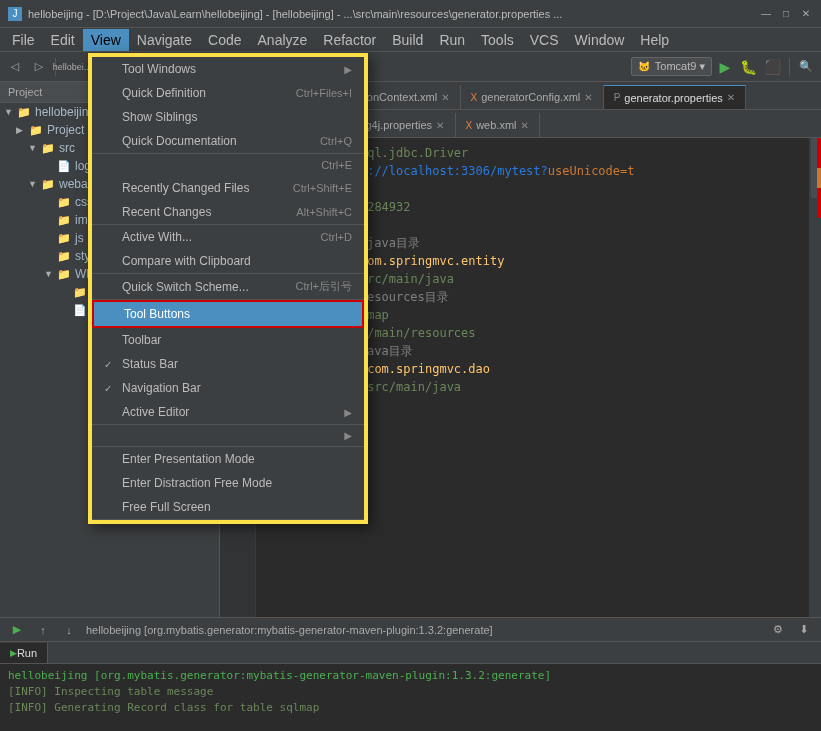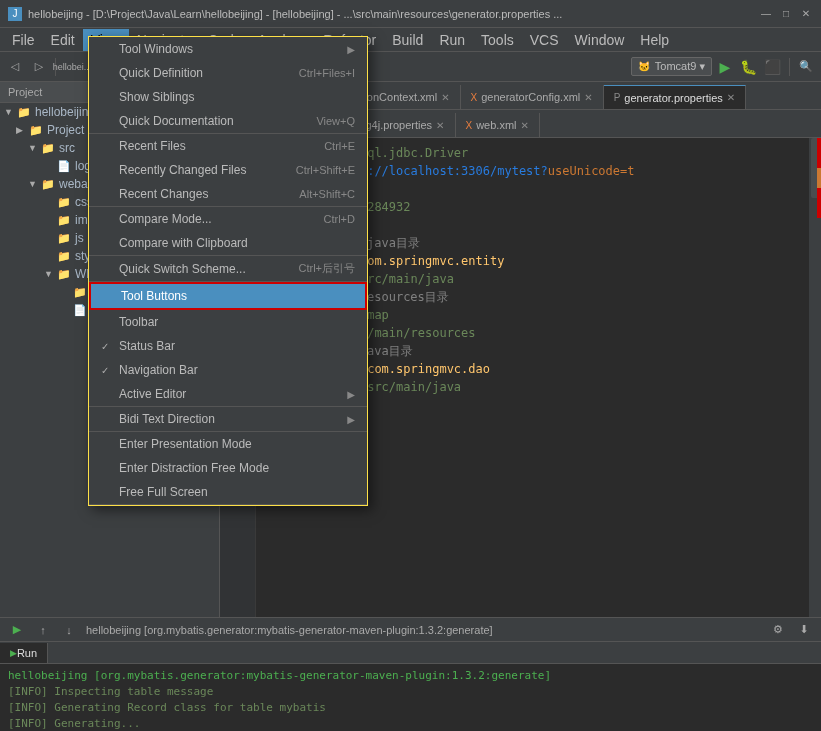--- a/index.html
+++ b/index.html
@@ -203,24 +203,24 @@
     
     .editor-scrollbar {
       width: 12px;
       background: #3c3f41;
       position: relative;
     }
 
     
     .dropdown-menu {
       position: absolute;
-      top: 36px;
+      top: 53px;
       left: 88px;
       background: #3c3f41;
-      border: 1px solid #fde047;
+      border: 4px solid #fde047;
       min-width: 280px;
       z-index: 100;
       box-shadow: 4px 4px 12px rgba(0,0,0,0.5);
       font-size: 12px;
     }
     .dropdown-section {
       border-bottom: 1px solid #555;
     }
     .dropdown-item {
       padding: 5px 12px;
@@ -524,24 +524,21 @@
     <div style="flex:1"></div>
   </div>
   <div class="console-content">
     <div class="console-line" style="color:#4caf50;">
       <span>hellobeijing [org.mybatis.generator:mybatis-generator-maven-plugin:1.3.2:generate]</span>
     </div>
     <div class="console-line console-info">
       <span>[INFO] Inspecting table message</span>
     </div>
     <div class="console-line console-info">
-      <span>[INFO] Generating Record class for table mybatis</span>
-    </div>
-    <div class="console-line console-info">
-      <span>[INFO] Generating...</span>
+      <span>[INFO] Generating Record class for table sqlmap</span>
     </div>
   </div>
 </div>
 
 <div class="dropdown-menu">
   <div class="dropdown-section">
     <div class="dropdown-item">
       <span class="dropdown-check"> </span>
       <span class="dropdown-label">Tool Windows</span>
       <span class="dropdown-arrow">▶</span>
@@ -551,44 +548,43 @@
       <span class="dropdown-label">Quick Definition</span>
       <span class="dropdown-shortcut">Ctrl+Files+I</span>
     </div>
     <div class="dropdown-item">
       <span class="dropdown-check"> </span>
       <span class="dropdown-label">Show Siblings</span>
     </div>
     <div class="dropdown-item">
       <span class="dropdown-check"> </span>
       <span class="dropdown-label">Quick Documentation</span>
-      <span class="dropdown-shortcut">View+Q</span>
+      <span class="dropdown-shortcut">Ctrl+Q</span>
     </div>
   </div>
   <div class="dropdown-section">
     <div class="dropdown-item">
       <span class="dropdown-check"> </span>
-      <span class="dropdown-label">Recent Files</span>
       <span class="dropdown-shortcut">Ctrl+E</span>
     </div>
     <div class="dropdown-item">
       <span class="dropdown-check"> </span>
       <span class="dropdown-label">Recently Changed Files</span>
       <span class="dropdown-shortcut">Ctrl+Shift+E</span>
     </div>
     <div class="dropdown-item">
       <span class="dropdown-check"> </span>
       <span class="dropdown-label">Recent Changes</span>
       <span class="dropdown-shortcut">Alt+Shift+C</span>
     </div>
   </div>
   <div class="dropdown-section">
     <div class="dropdown-item">
       <span class="dropdown-check"> </span>
-      <span class="dropdown-label">Compare Mode...</span>
+      <span class="dropdown-label">Active With...</span>
       <span class="dropdown-shortcut">Ctrl+D</span>
     </div>
     <div class="dropdown-item">
       <span class="dropdown-check"> </span>
       <span class="dropdown-label">Compare with Clipboard</span>
     </div>
   </div>
   <div class="dropdown-section">
     <div class="dropdown-item">
       <span class="dropdown-check"> </span>
@@ -615,21 +611,20 @@
     </div>
     <div class="dropdown-item">
       <span class="dropdown-check"> </span>
       <span class="dropdown-label">Active Editor</span>
       <span class="dropdown-arrow">▶</span>
     </div>
   </div>
   <div class="dropdown-section">
     <div class="dropdown-item">
       <span class="dropdown-check"> </span>
-      <span class="dropdown-label">Bidi Text Direction</span>
       <span class="dropdown-arrow">▶</span>
     </div>
   </div>
   <div class="dropdown-section">
     <div class="dropdown-item">
       <span class="dropdown-check"> </span>
       <span class="dropdown-label">Enter Presentation Mode</span>
     </div>
     <div class="dropdown-item">
       <span class="dropdown-check"> </span>

